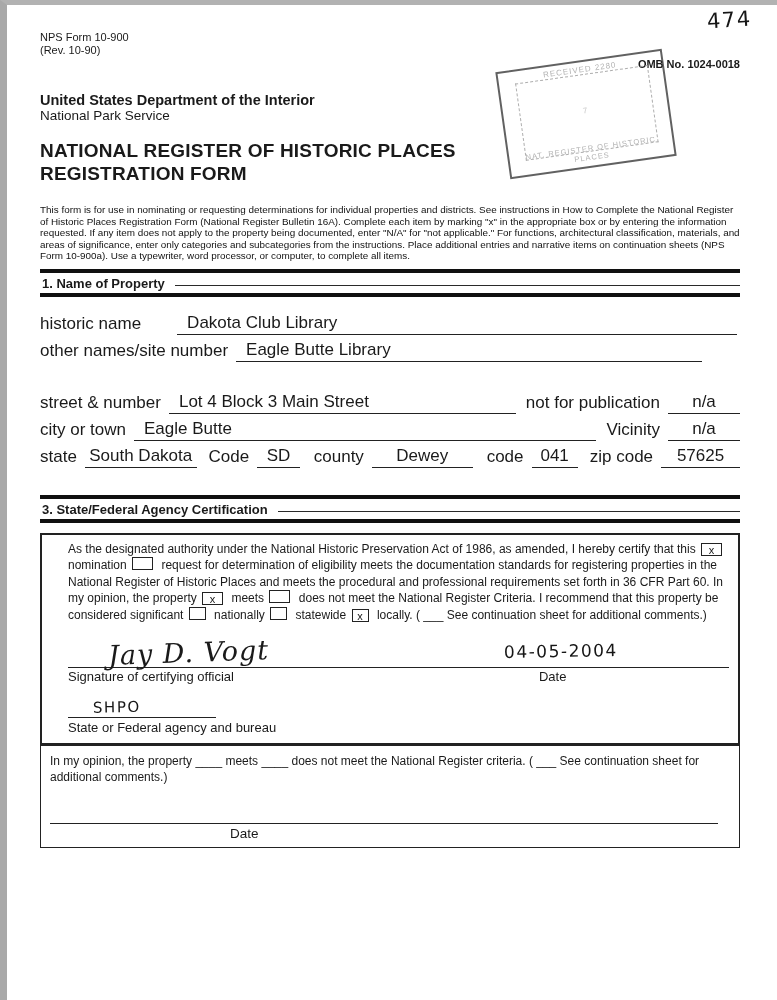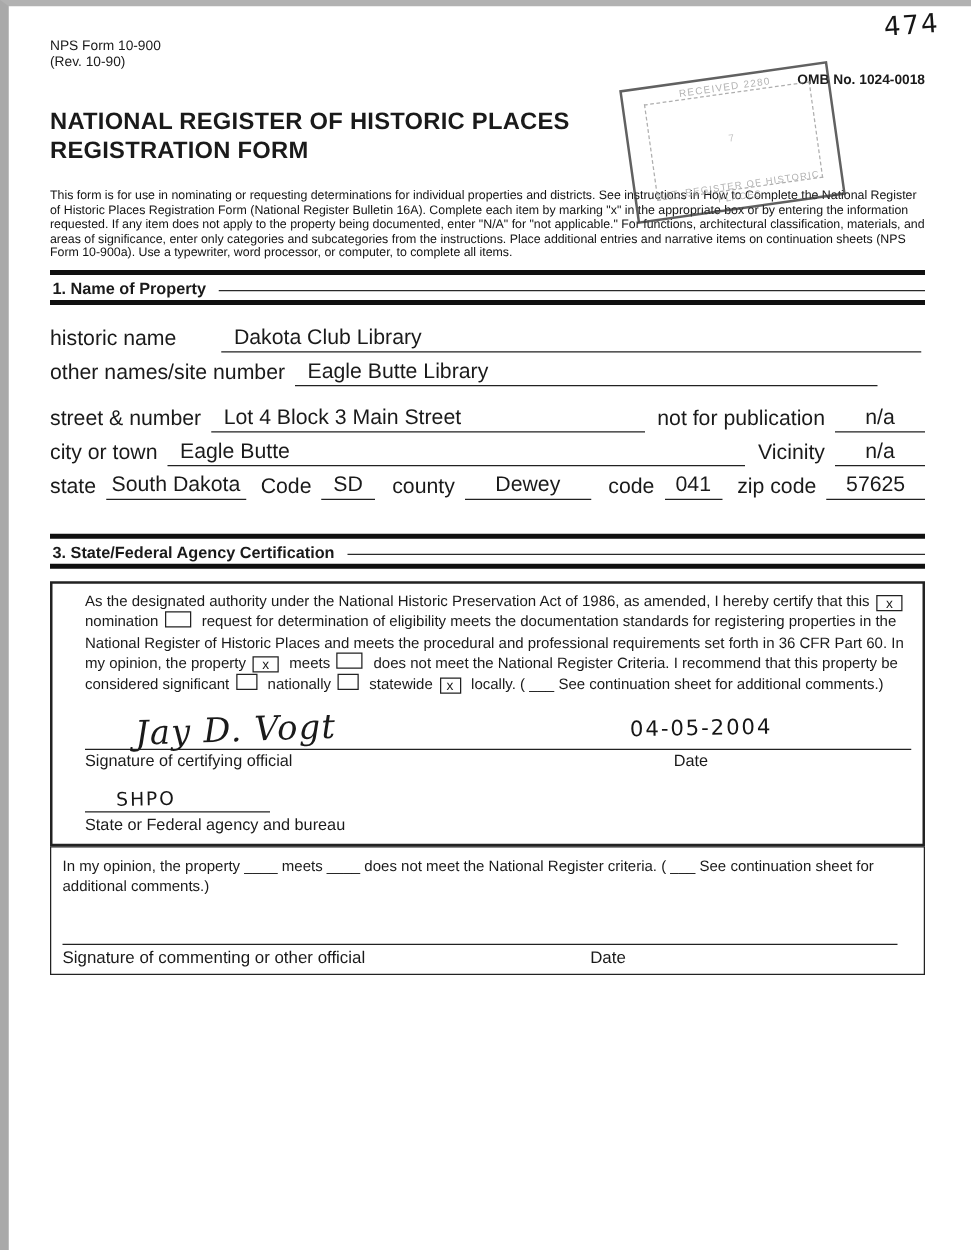--- a/index.html
+++ b/index.html
@@ -53,21 +53,21 @@
   .head-rule { flex:1; border-bottom:1.5px solid #2a2a2a; margin-left:10px; transform:translateY(-2px); }
 
   
   .rows { font-size:17px; }
   .frow { display:flex; align-items:flex-end; margin-bottom:5px; }
   .lbl { white-space:nowrap; padding-right:8px; padding-bottom:1px; }
   .fill { flex:1; border-bottom:1.4px solid #222; padding:0 4px 1px 10px; white-space:nowrap; }
   .fix  { border-bottom:1.4px solid #222; padding:0 4px 1px 4px; text-align:center; white-space:nowrap; }
 
   .s1-rows { margin-top:16px; }
-  .s2-rows { margin-top:15px; }
+  .s2-rows { margin-top:30px; }
   .gap-s2 { margin-top:31px; }
   .gap-s3 { margin-top:27px; }
 
   
   .cert-box { margin-top:10px; border:2px solid #222; padding:6px 9px 8px 26px; }
   .cert-p { font-size:12px; line-height:16.4px; }
   .cb {
     display:inline-block; width:21px; height:13px;
     border:1.5px solid #222; text-align:center;
     font-size:11px; line-height:12px; vertical-align:-1px;
@@ -117,20 +117,24 @@
     <div class="omb">OMB No. 1024-0018</div>
   </div>
 
   <div class="stamp">
     <div class="stamp-inner"></div>
     <div class="stamp-txt stamp-top">RECEIVED 2280</div>
     <div class="stamp-txt stamp-mid">7</div>
     <div class="stamp-txt stamp-bot">NAT. REGISTER OF HISTORIC PLACES</div>
   </div>
 
+  <div class="dept">
+    <div class="dept-bold">United States Department of the Interior</div>
+    <div class="dept-sub">National Park Service</div>
+  </div>
 
   <div class="big-title">
     <div>NATIONAL REGISTER OF HISTORIC PLACES</div>
     <div>REGISTRATION FORM</div>
   </div>
 
   <div class="instructions">This form is for use in nominating or requesting determinations for individual properties and districts.  See instructions in How to Complete the National Register of Historic Places Registration Form (National Register Bulletin 16A).  Complete each item by marking "x" in the appropriate box or by entering the information requested.  If any item does not apply to the property being documented, enter "N/A" for "not applicable."  For functions, architectural classification, materials, and areas of significance, enter only categories and subcategories from the instructions.  Place additional entries and narrative items on continuation sheets (NPS Form 10-900a).  Use a typewriter, word processor, or computer, to complete all items.</div>
 
   <div class="section-head" style="margin-top:7px;">
     <div class="head-row">
@@ -222,18 +226,17 @@
       <div class="agency-line"></div>
       <div class="agency-lbl">State or Federal agency and bureau</div>
     </div>
   </div>
 
   <div class="comment-box">
     <div class="comment-p">In my opinion, the property ____ meets ____ does not meet the National Register criteria. ( ___ See continuation sheet for additional comments.)</div>
     <div class="comment-spacer"></div>
     <div class="cmt-line"></div>
     <div class="cmt-lbls">
-      <span>Signature of commenting or other official</span>
       <span class="cmt-lbl-date">Date</span>
     </div>
   </div>
 
 </div>
 
 </body></html>

